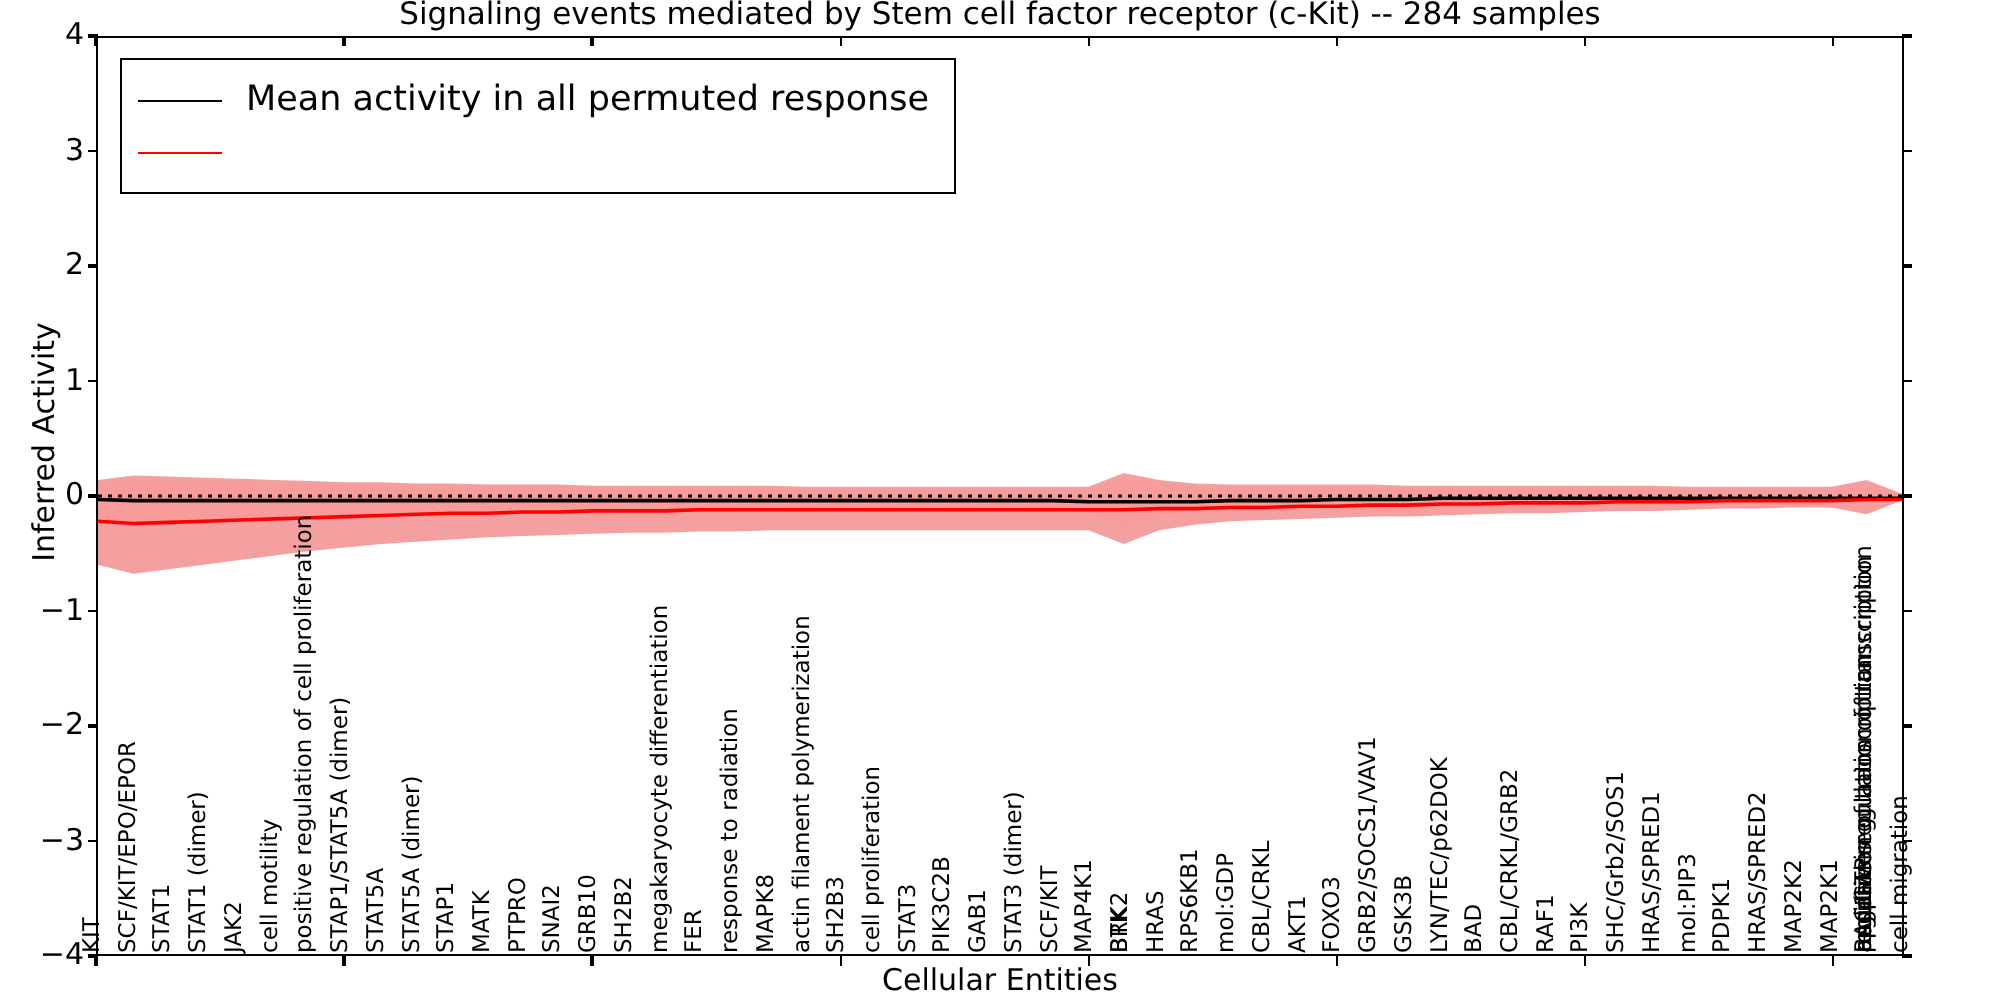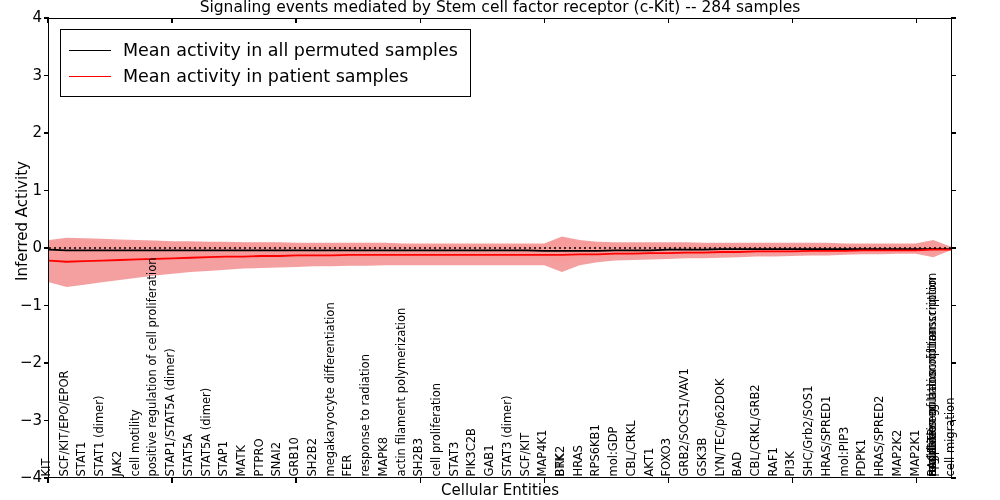--- a/index.html
+++ b/index.html
@@ -300,21 +300,20 @@
       <div class="xticklabel" style="left: 938.275px; bottom: 24px;">mol:GTP</div>
       <div class="xticklabel" style="left: 938.275px; bottom: 24px;">apoptosis</div>
       <div class="xticklabel" style="left: 938.275px; bottom: 24px;">RAC1</div>
       <div class="xticklabel" style="left: 956px; bottom: 24px;">cell migration</div>
     </div>
   <div id="xlabel">Cellular Entities</div>
 
   <div id="legend">
     <div class="legend-row">
       <span class="legend-swatch" style="border-top-color: rgb(0, 0, 0);"></span>
-      <span class="legend-text">Mean activity in all permuted samples</span>
+      <span class="legend-text">Mean activity in all permuted response</span>
     </div>
     <div class="legend-row">
       <span class="legend-swatch" style="border-top-color: rgb(255, 0, 0);"></span>
-      <span class="legend-text">Mean activity in patient samples</span>
     </div>
   </div>
 
 </div>
 
 </body></html>

